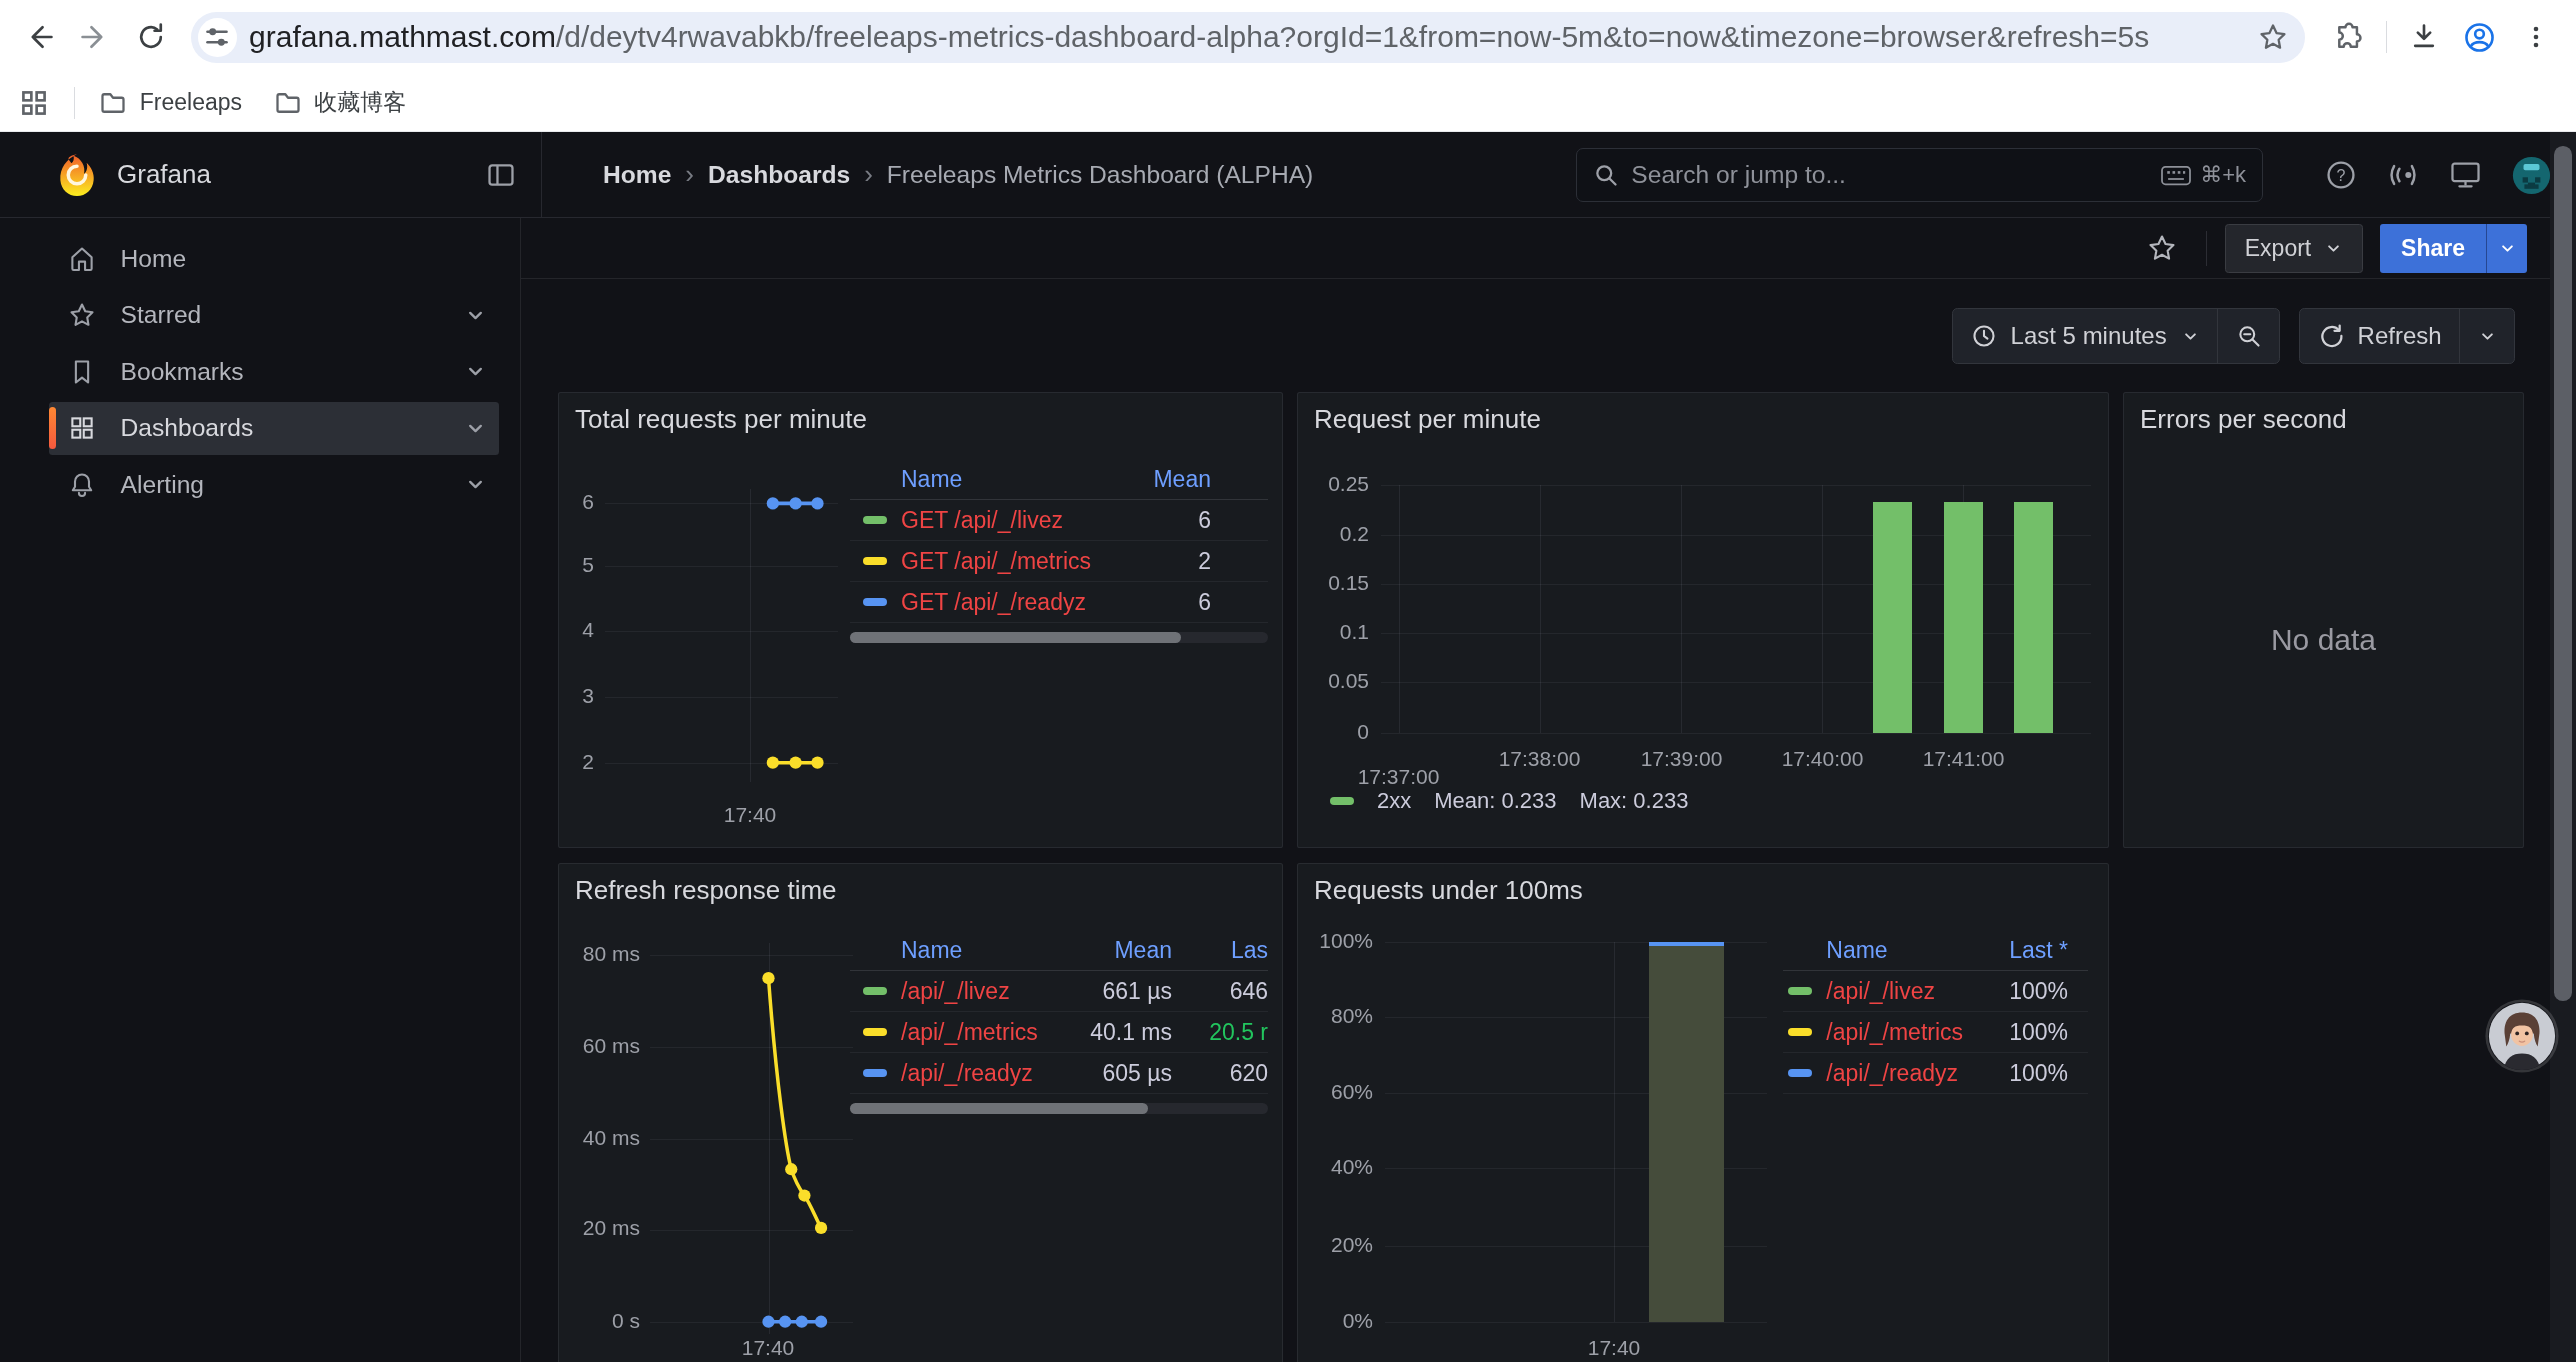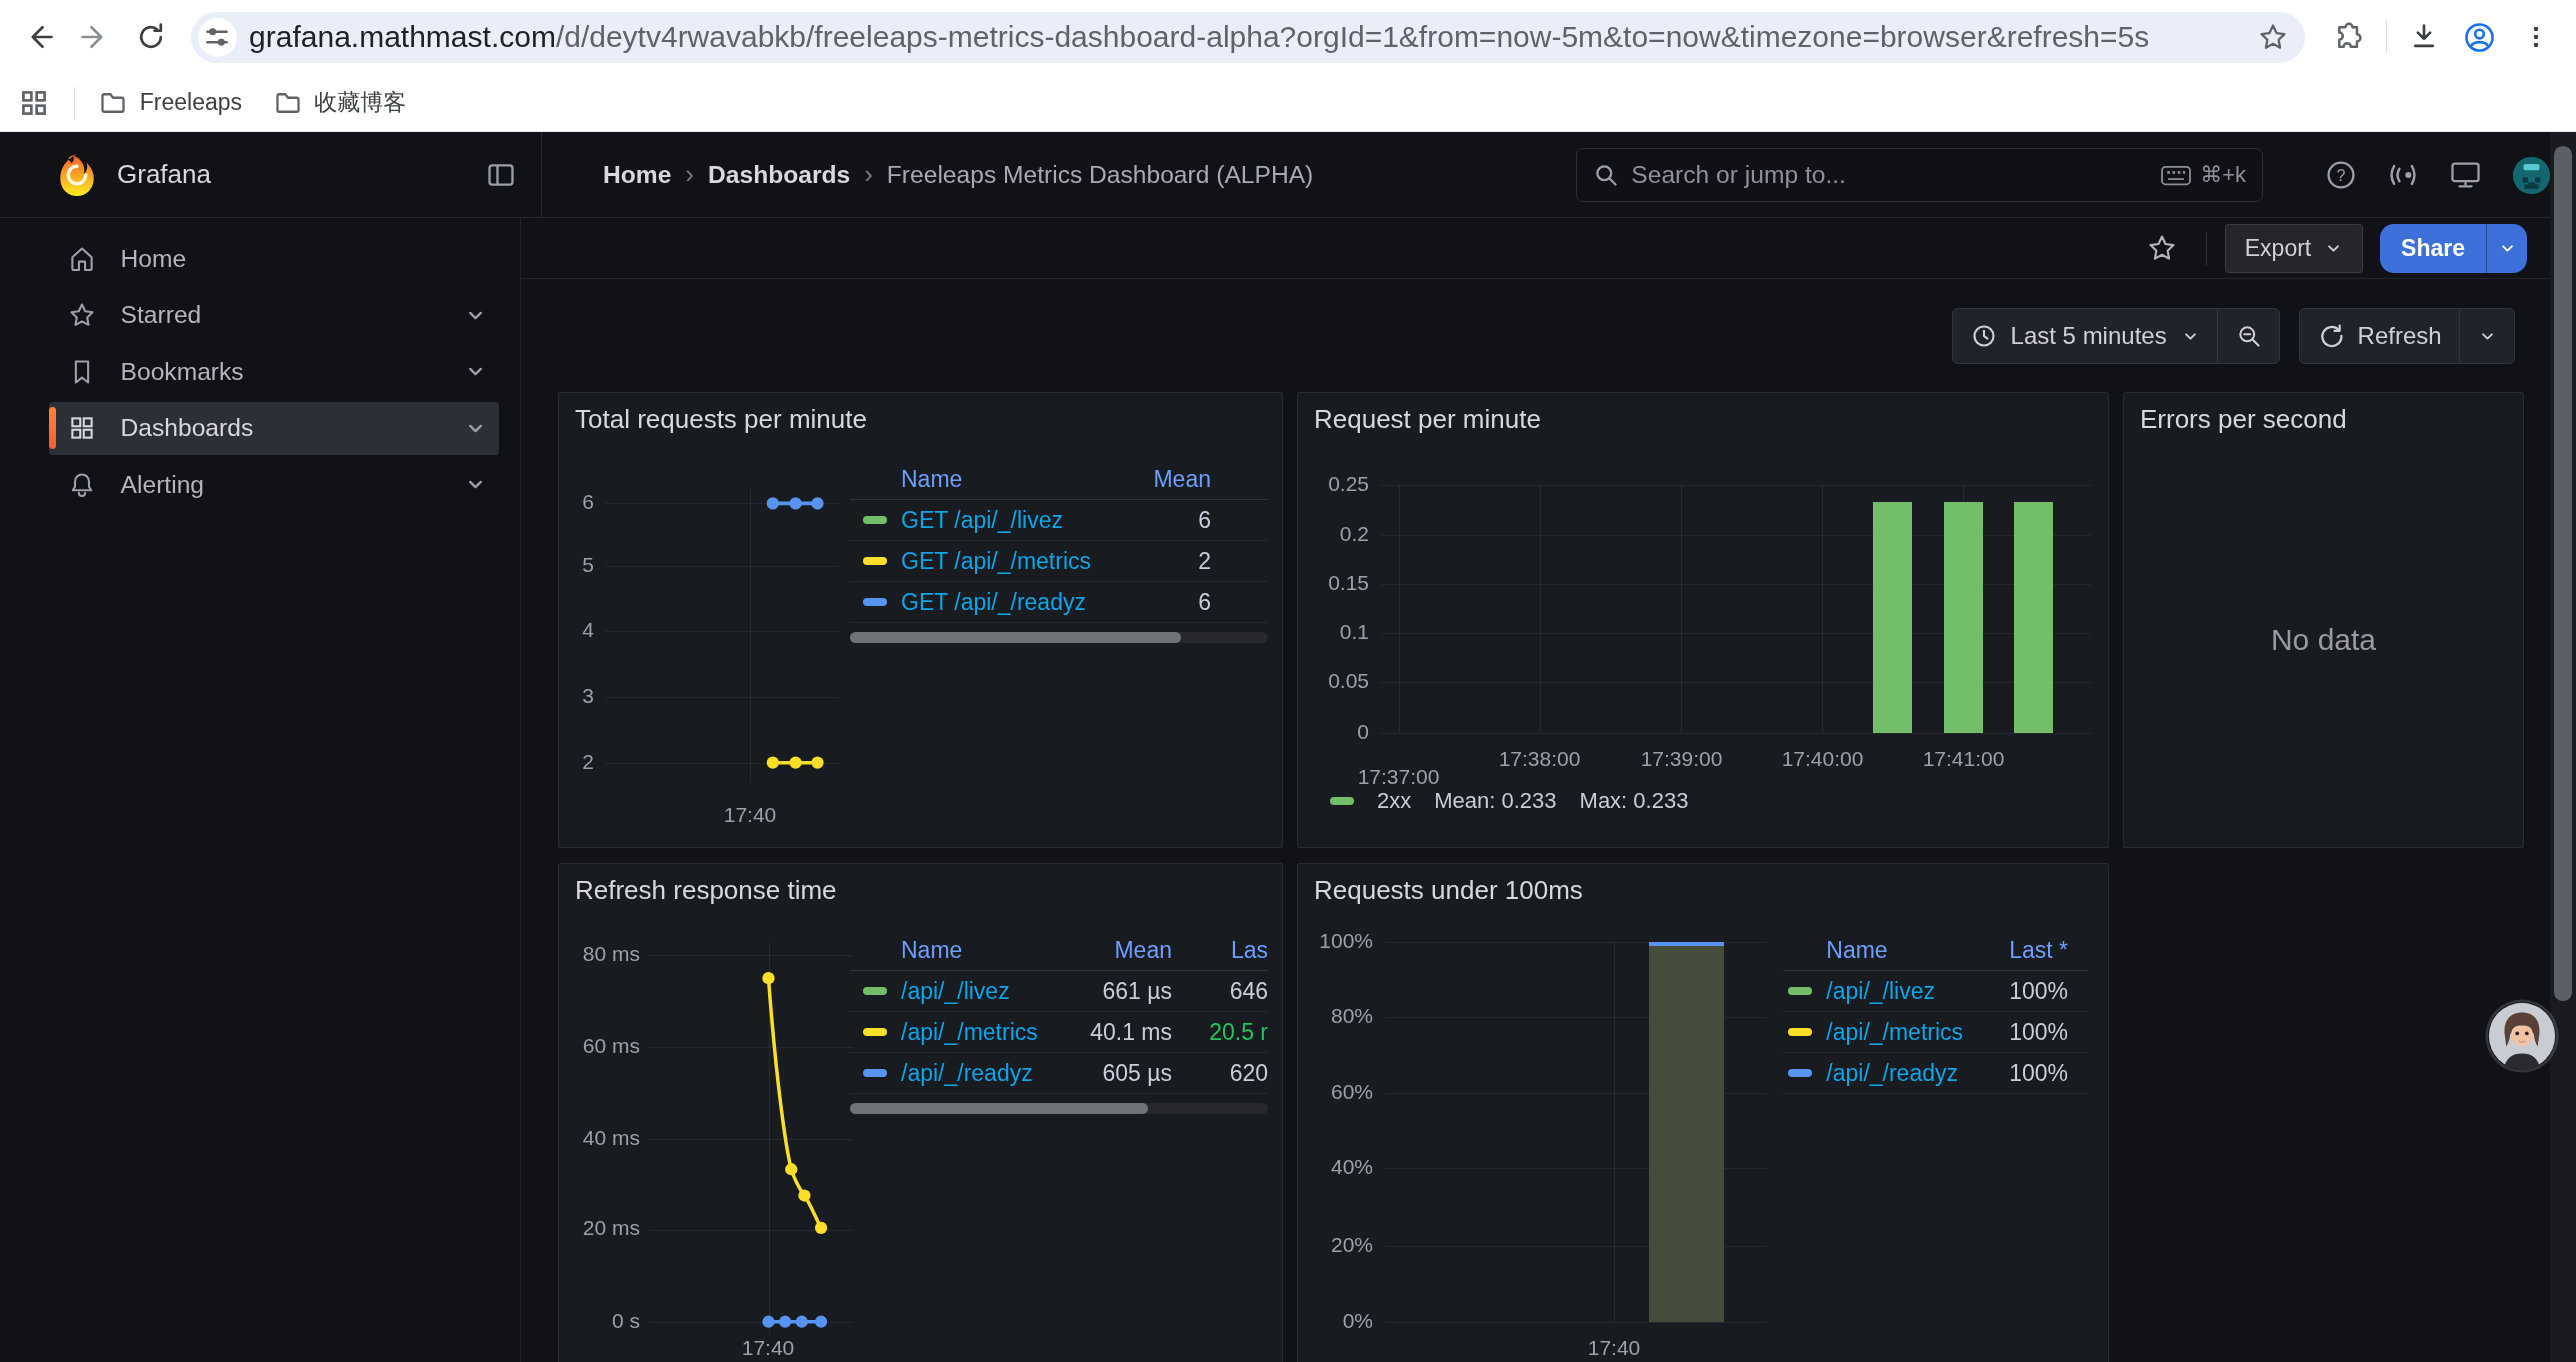--- a/index.html
+++ b/index.html
@@ -37,21 +37,21 @@
 
   .sidebar { position:absolute; left:0; top:86px; width:521px; height:1145px; border-right:0.9px solid rgba(204,204,220,0.1); padding-top:12.3px; }
   .side-item { position:relative; height:53px; margin:1.8px 21px 3.5px 49px; display:flex; align-items:center; gap:24.6px; padding-left:19px; border-radius:3.5px; font-size:24.6px; color:#b4b6bd; cursor:pointer; }
   .side-item.active { background:#2c2f36; color:#d8d9de; }
   .side-item.active::before { content:""; position:absolute; left:0; top:5.3px; bottom:5.3px; width:7px; border-radius:3.5px; background:linear-gradient(#ff8833,#f5593e); }
   .side-item .chev { position:absolute; right:12.3px; }
 
   .actions-row { position:absolute; left:521px; top:86px; width:2055px; height:61px; border-bottom:0.9px solid rgba(204,204,220,0.1); display:flex; align-items:center; justify-content:flex-end; padding-right:49px; gap:17.5px; }
   .btn { display:flex; align-items:center; gap:12.3px; height:49px; padding:0 19px; border-radius:3.5px; font-size:23px; color:#d0d1d6; cursor:pointer; }
   .btn.dark { background:#24262c; border:0.9px solid #3a3c42; }
-  .share-group { display:flex; height:49px; border-radius:14px; overflow:hidden;text-align:center; }
+  .share-group { display:flex; height:49px; border-radius:3px; overflow:hidden;text-align:center; }
   .share-main { background:#3d71d9; color:#ffffff; font-weight:700; font-size:23px; display:flex; align-items:center; padding:0 21px; cursor:pointer; }
   .share-caret { background:#3d71d9; border-left:0.9px solid rgba(10,20,60,0.45); display:flex; align-items:center; padding:0 10.5px; cursor:pointer; }
 
   .dash-toolbar { position:absolute; left:521px; top:174px; width:2055px; height:60px; display:flex; align-items:center; justify-content:flex-end; padding-right:61px; gap:19px; }
   .tp-group { display:flex; align-items:center; height:56px; background:#20232a; border:0.9px solid #32353c; border-radius:5.3px; overflow:hidden; }
   .tp-seg { display:flex; align-items:center; gap:14px; padding:0 17.5px; height:100%; font-size:24px; color:#d0d1d6; cursor:pointer; }
   .tp-div { width:0.9px; height:100%; background:#32353c; }
 
   
   .panel { position:absolute; background:#181b1f; border:0.9px solid rgba(204,204,220,0.09); border-radius:2.6px; overflow:hidden; }
@@ -60,21 +60,21 @@
   .xtick { position:absolute; font-size:21px; color:#9da0a8; text-align:center; }
   .gl-h { position:absolute; height:0.9px; background:rgba(204,204,220,0.07); }
   .gl-v { position:absolute; width:0.9px; background:rgba(204,204,220,0.09); }
   .bar { position:absolute; background:#73bf69; }
 
   .legend-table { position:absolute; font-size:23px; }
   .lt-row { display:flex; align-items:center; height:41px; border-bottom:0.9px solid rgba(204,204,220,0.07); }
   .lt-head { height:40px; border-bottom:0.9px solid rgba(204,204,220,0.14); color:#6e9fff; }
   .pill { width:24px; height:8px; border-radius:4.4px; margin-right:14px; flex:0 0 auto; }
   .pill.ghost { background:transparent; }
-  .lt-name { flex:1; color:#0ea5e9; white-space:nowrap; overflow:hidden; cursor:pointer; }
+  .lt-name { flex:1; color:#ef4444; white-space:nowrap; overflow:hidden; cursor:pointer; }
   .lt-head .lt-name { color:#6e9fff; cursor:pointer; }
   .lt-val { text-align:right; white-space:nowrap; }
   .lt-scroll { position:absolute; height:11.4px; border-radius:6.1px; background:#26282e; }
   .lt-scroll .thumb { position:absolute; left:0; top:0; height:11.4px; border-radius:6.1px; background:#6f7277; }
 
   .legend-inline { position:absolute; display:flex; align-items:center; gap:23px; font-size:22px; color:#ccccdc; }
   .nodata { position:absolute; left:0; right:0; top:230px; text-align:center; font-size:30px; color:#9a9aa2; }
 
   .page-scrollbar { position:absolute; right:0; top:0; width:26px; height:1231px; background:#191b20; }
   .page-scrollbar .thumb { position:absolute; left:4.4px; top:14px; width:17.5px; height:855px; border-radius:8.8px; background:#5c5f66; cursor:pointer; }

